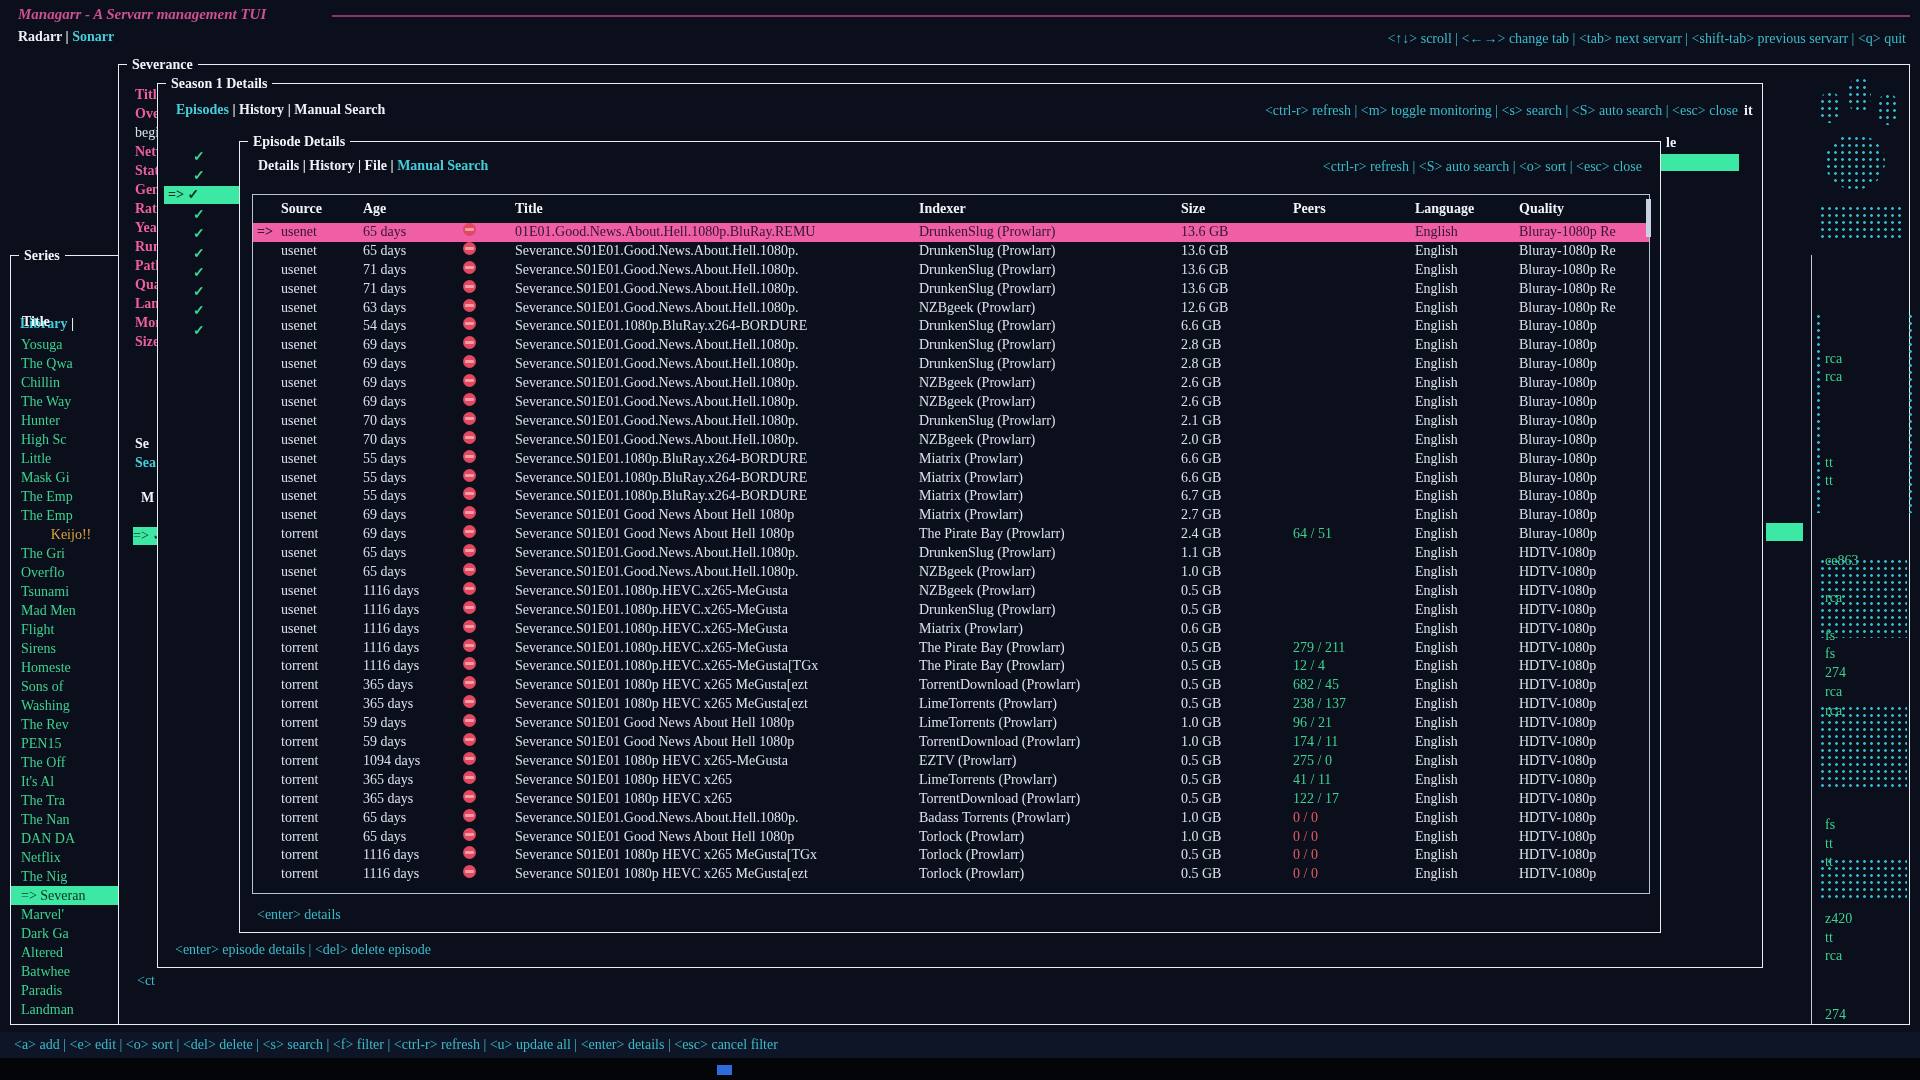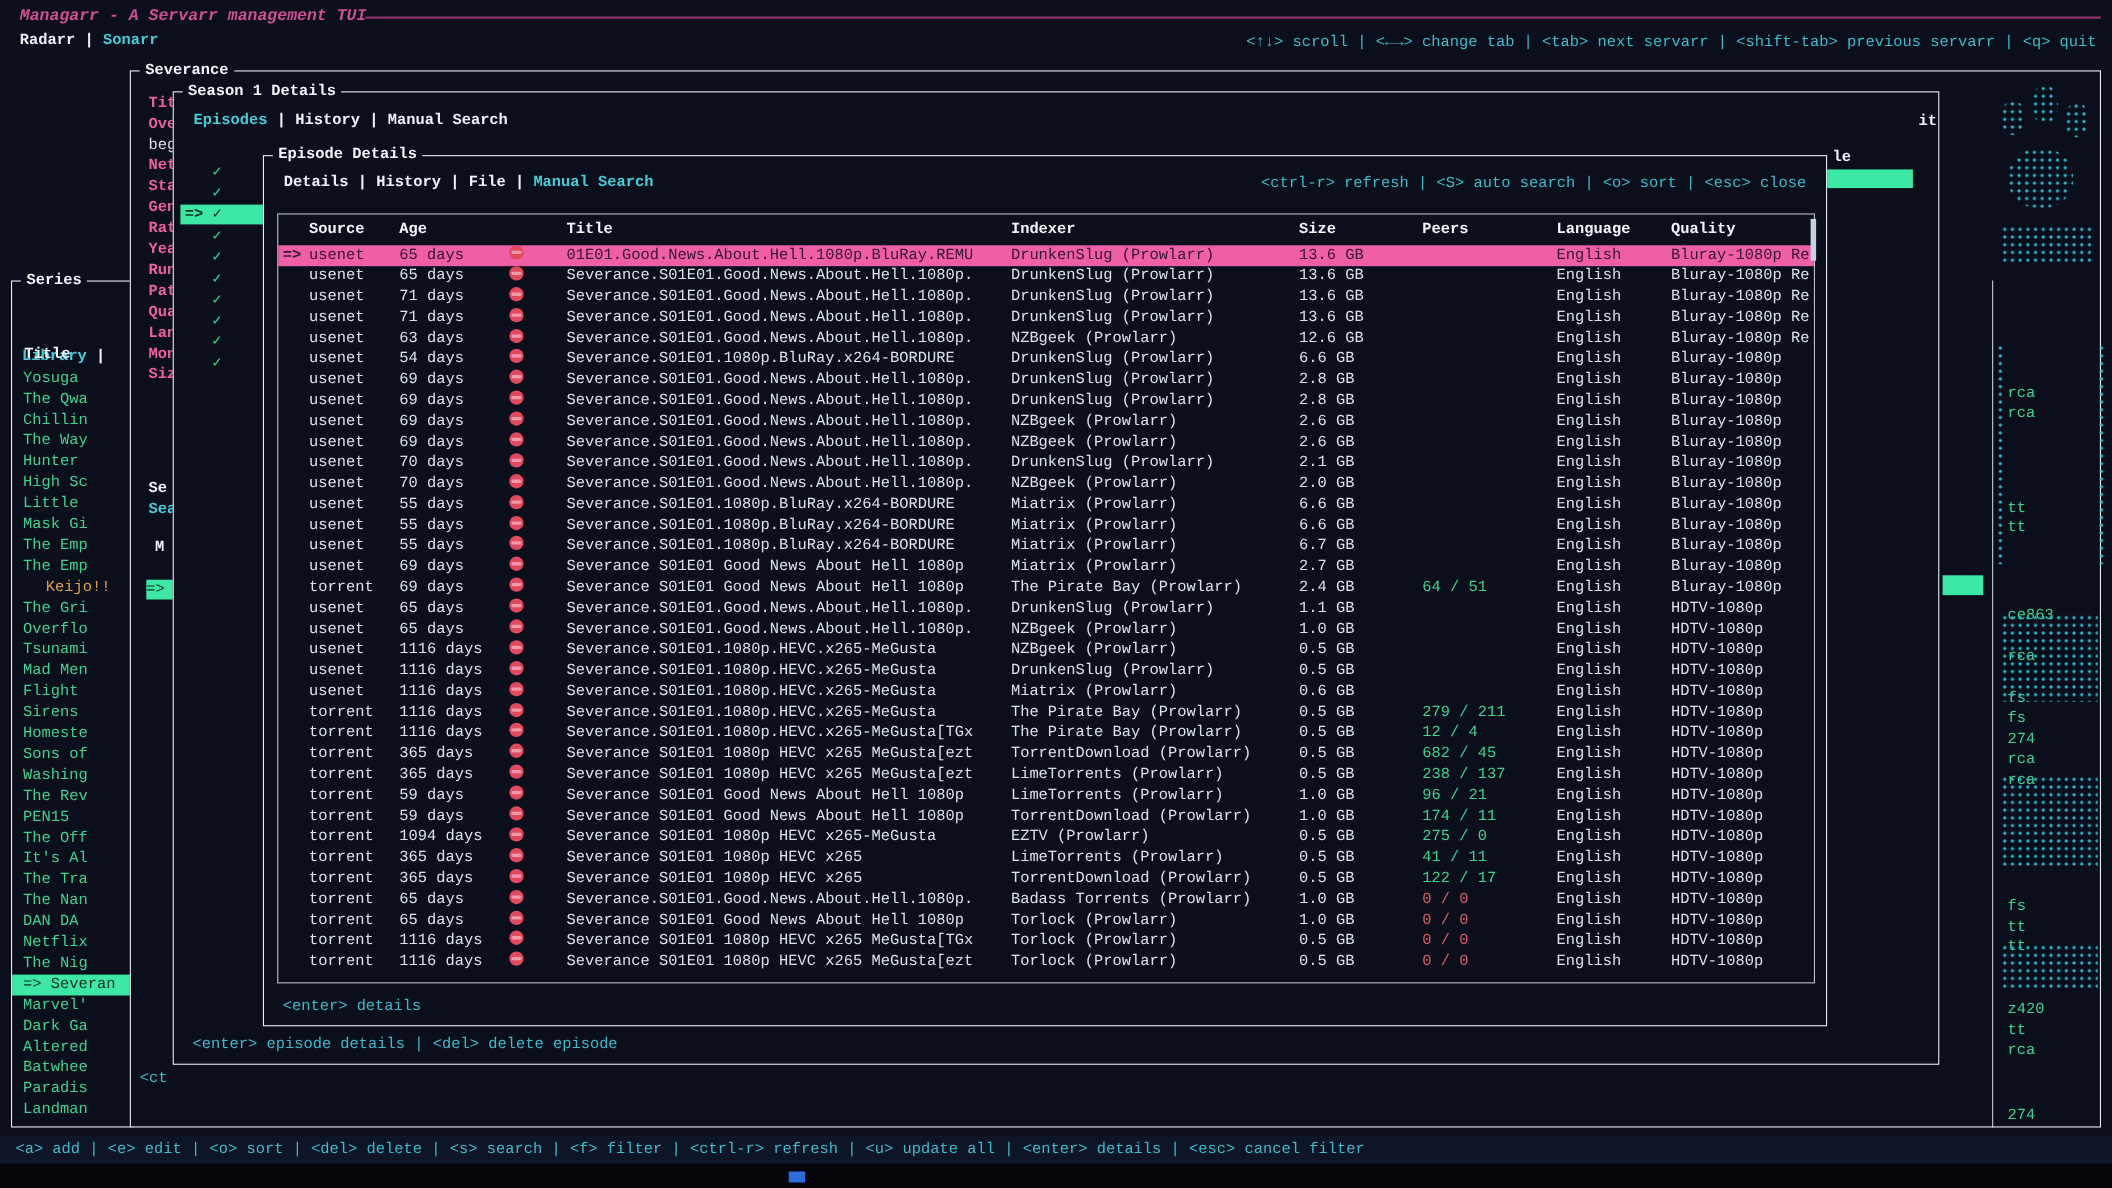--- a/index.html
+++ b/index.html
@@ -1,20 +1,20 @@
 <!DOCTYPE html>
 <html><head>
 <meta charset="utf-8">
 <style>
   * { box-sizing: border-box; }
   body { margin: 0; background: #000; }
   #screen {
     position: relative; width: 1920px; height: 1080px;
     background: #0a0f1b; overflow: hidden;
-    font-family: Liberation Mono, monospace; font-size: 14px; color: #dce2ec;
+    font-family: Liberation Serif, serif; font-size: 14px; color: #dce2ec;
   }
   .bold { font-weight: bold; }
   .keybinds { color: #3bbccb; white-space: nowrap; position: absolute; }
 
   
   #app-title { position: absolute; left: 18px; top: 6px; font-size: 15px; font-style: italic; font-weight: bold; color: #cf4f93; white-space: nowrap; }
   #title-rule { position: absolute; left: 332px; right: 10px; top: 15px; height: 2px; background: #8e3370; }
   #main-tabs { position: absolute; left: 18px; top: 29px; white-space: nowrap; }
   #top-keybinds { right: 14px; top: 31px; }
 
@@ -43,21 +43,21 @@
   
   #detail-panel { left: 118px; top: 64px; width: 1792px; height: 961px; }
   #detail-fields { position: absolute; left: 16px; top: 20px; width: 140px; }
   .field { height: 19px; line-height: 19px; color: #ef5f9f; font-weight: bold; white-space: pre; }
   .field.value { color: #dce2ec; font-weight: normal; }
   #seasons-header   { position: absolute; left: 16px; top: 371px; font-weight: bold; color: #f2f5fa; }
   #seasons-tab      { position: absolute; left: 16px; top: 390px; font-weight: bold; color: #45ced9; }
   #seasons-col-head { position: absolute; left: 22px; top: 425px; font-weight: bold; color: #f2f5fa; }
   #seasons-selected { position: absolute; left: 14px; top: 462px; width: 34px; height: 18px; line-height: 18px; background: #3de8a4; color: #10301f; overflow: hidden; white-space: pre; }
   #seasons-selected-end { position: absolute; left: 1647px; top: 458px; width: 37px; height: 18px; background: #3de8a4; }
-  #detail-footer-frag { left: 8px; top: 908px; }
+  #detail-footer-frag { left: 18px; top: 908px; }
   #detail-divider { position: absolute; left: 1692px; top: 190px; width: 1px; height: 770px; background: #e9edf4; opacity: .85; }
   .edge-frag { position: absolute; left: 1706px; color: #3ed28f; line-height: 19px; white-space: nowrap; }
 
   
   .dots { position: absolute; background-image: radial-gradient(circle, #2fb9cb 1.3px, transparent 1.5px); background-size: 7px 7px; }
   .toe { border-radius: 50%; }
   .palm { border-radius: 30px; }
 
   
   #season-modal { left: 157px; top: 83px; width: 1606px; height: 885px; z-index: 10; }
@@ -222,20 +222,21 @@
       <div class="dots" style="left:1788px; top:248px; width:6px;  height:200px;"></div>
       <div class="dots" style="left:1700px; top:493px; width:88px; height:80px;"></div>
       <div class="dots" style="left:1700px; top:640px; width:88px; height:86px;"></div>
       <div class="dots" style="left:1700px; top:793px; width:88px; height:43px;"></div>
     </div>
   </section>
 
   <section class="modal" id="season-modal">
     <span class="panel-title">Season 1 Details</span>
     <div id="season-tabs"><span class="tab active">Episodes</span><span class="tab-sep"> | </span><span class="tab">History</span><span class="tab-sep"> | </span><span class="tab">Manual Search</span></div>
+    <div id="season-keybinds" class="keybinds">&lt;ctrl-r&gt; refresh | &lt;m&gt; toggle monitoring | &lt;s&gt; search | &lt;S&gt; auto search | &lt;esc&gt; close</div>
     <div id="season-frag-it">it</div>
     <div id="season-frag-le">le</div>
     <div id="season-frag-block"></div>
     <div id="season-marks">
         <span class="mark" style="top: 64px;">✓</span>
         <span class="mark" style="top: 83.3px;">✓</span>
         <div class="mark-selected" style="top: 101.6px;">=&gt; ✓</div>
         <span class="mark" style="top: 121.9px;">✓</span>
         <span class="mark" style="top: 141.2px;">✓</span>
         <span class="mark" style="top: 160.5px;">✓</span>

